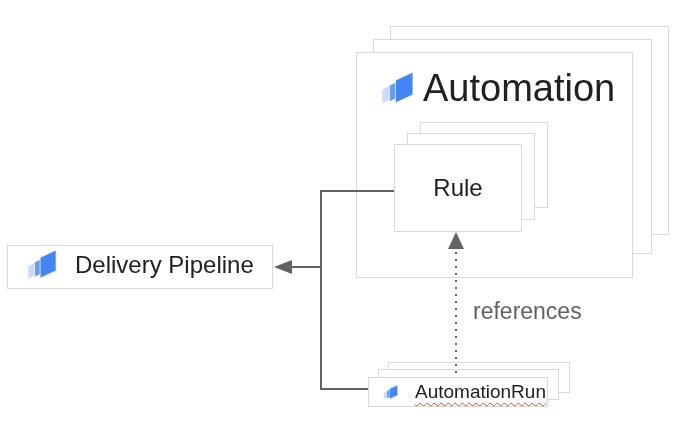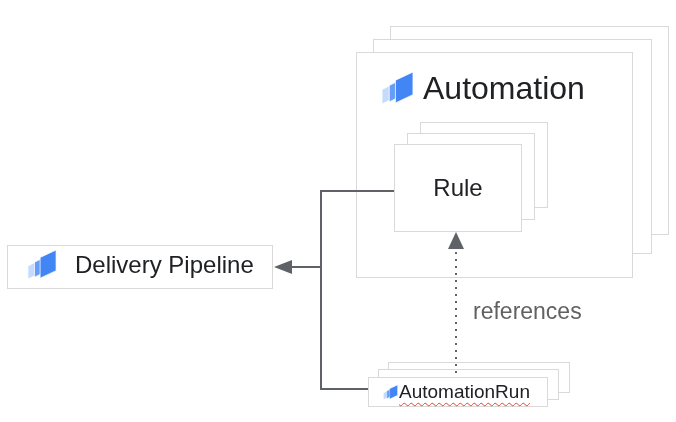--- a/index.html
+++ b/index.html
@@ -30,24 +30,24 @@
   .ar-mid  {left:378px;top:369px;width:181px;height:31px;}
   .ar-front{left:368px;top:377px;width:180px;height:30px;}
   
   .dp-box  {left:7px;top:245px;width:266px;height:44px;}
 
   .title-row{
     position:absolute;
     display:flex;align-items:center;
   }
   .automation-title{left:381px;top:68px;height:40px;gap:9px;}
-  .automation-title .lbl{font-size:32px;line-height:40px;color:#202124;}
+  .automation-title .lbl{font-size:38px;line-height:40px;color:#202124;}
   .dp-row{left:27px;top:245px;height:39px;gap:18px;}
   .dp-row .lbl{font-size:24px;color:#202124;}
-  .ar-row{left:383px;top:377px;height:30px;gap:1px;}
+  .ar-row{left:383px;top:377px;height:30px;gap:17px;}
   .ar-row .lbl{
     font-size:19px;color:#202124;
     text-decoration:underline wavy #e8442d 1px;
     text-underline-offset:4px;
     text-decoration-skip-ink:none;
   }
   .rule-lbl{font-size:24px;color:#202124;}
   .ref-lbl{
     position:absolute;left:473px;top:298px;
     font-size:23px;color:#616161;text-align:center;

